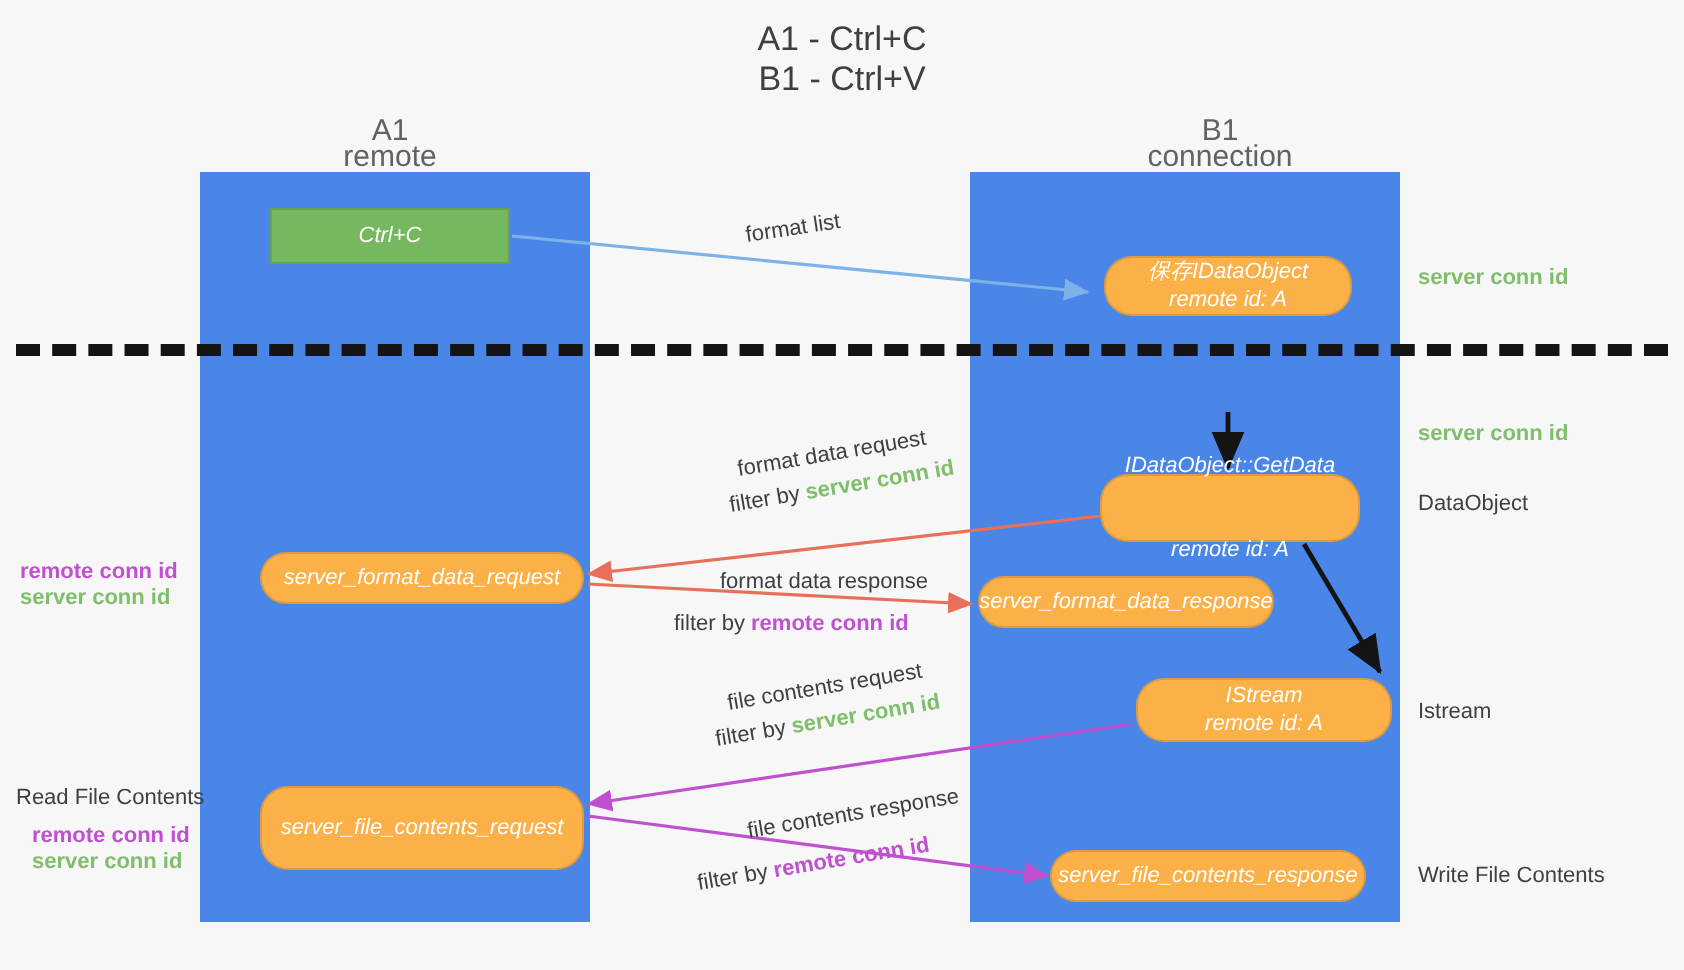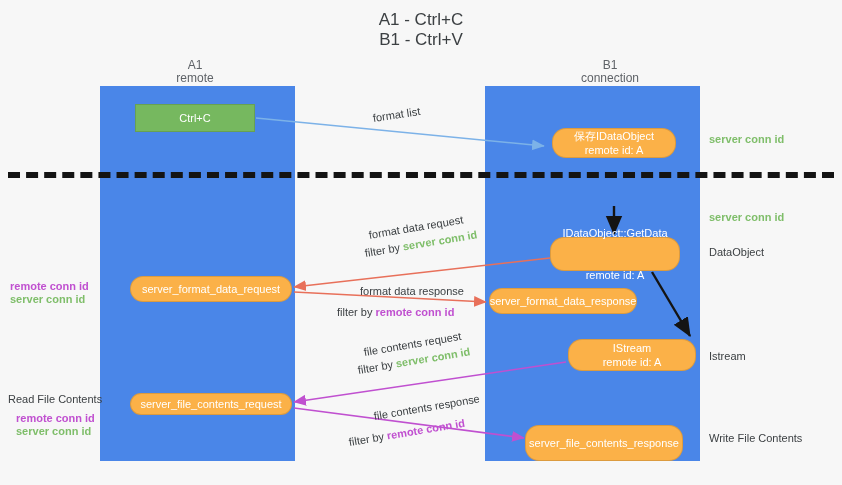--- a/index.html
+++ b/index.html
@@ -23,21 +23,21 @@
     width: 842px;
     text-align: center;
     font-size: 17px;
     color: #3c4043;
     line-height: 20px;
   }
   
   .col-head {
     position: absolute;
     text-align: center;
-    font-size: 12px;
+    font-size: 15px;
     color: #5f6368;
     line-height: 13px;
     width: 160px;
   }
   
   .lane {
     position: absolute;
     background: #4a86e8;
   }
   
@@ -46,20 +46,21 @@
     box-sizing: border-box;
     display: flex;
     flex-direction: column;
     align-items: center;
     justify-content: center;
     color: #ffffff;
     font-size: 11px;
     line-height: 14px;
     text-align: center;
     border: 1px solid rgba(0,0,0,0.12);
+    font-style: italic;
   }
   .box.green { background: #6aa84f; background: #76b85f; }
   .box.orange { background: #fbb148; border-radius: 14px; }
   
   .divider {
     position: absolute;
     height: 0;
     border-top: 6px dashed #141414;
   }
   
@@ -146,21 +147,21 @@
   <div class="divider" style="left:8px; top:172px; width:826px;"></div>
 
   <div class="box green" style="left:135px; top:104px; width:120px; height:28px;">
     <span>Ctrl+C</span>
   </div>
 
   <div class="box orange" style="left:130px; top:276px; width:162px; height:26px;">
     <span>server_format_data_request</span>
   </div>
 
-  <div class="box orange" style="left:130px; top:393px; width:162px; height:22px;">
+  <div class="box orange" style="left:130px; top:393px; width:162px; height:42px;">
     <span>server_file_contents_request</span>
   </div>
 
   <div class="box orange" style="left:552px; top:128px; width:124px; height:30px;">
     <span>保存IDataObject</span>
     <span>remote id: A</span>
   </div>
 
 
   <div class="box orange" style="left:550px; top:237px; width:130px; height:34px;gap:28px;">
@@ -170,21 +171,21 @@
 
   <div class="box orange" style="left:489px; top:288px; width:148px; height:26px;">
     <span>server_format_data_response</span>
   </div>
 
   <div class="box orange" style="left:568px; top:339px; width:128px; height:32px;">
     <span>IStream</span>
     <span>remote id: A</span>
   </div>
 
-  <div class="box orange" style="left:525px; top:425px; width:158px; height:36px;">
+  <div class="box orange" style="left:525px; top:425px; width:158px; height:26px;">
     <span>server_file_contents_response</span>
   </div>
 
   <div class="side-label txt-green" style="left:709px; top:132px;">server conn id</div>
   <div class="side-label txt-green" style="left:709px; top:210px;">server conn id</div>
   <div class="side-label txt-dark" style="left:709px; top:245px;">DataObject</div>
   <div class="side-label txt-dark" style="left:709px; top:349px;">Istream</div>
   <div class="side-label txt-dark" style="left:709px; top:431px;">Write File Contents</div>
 
   <div class="side-label txt-magenta" style="left:10px; top:279px;">remote conn id</div>

